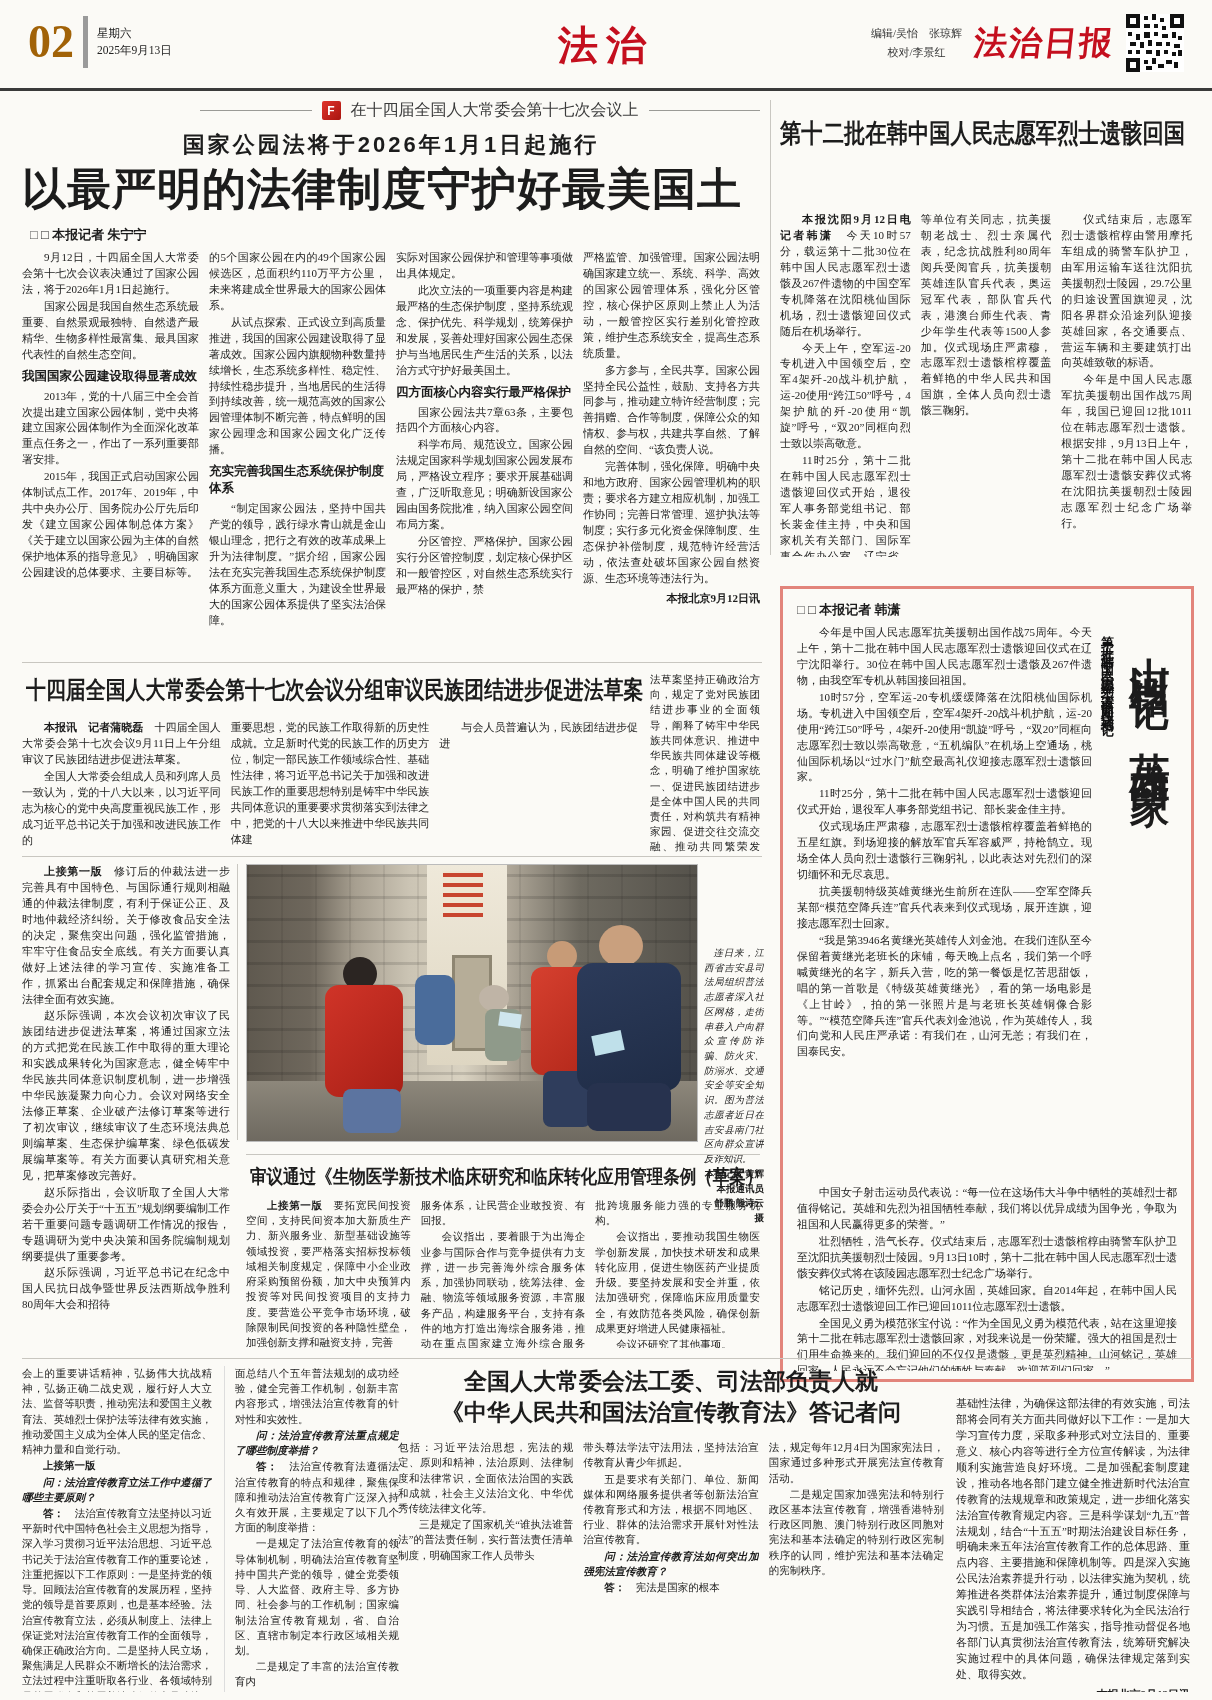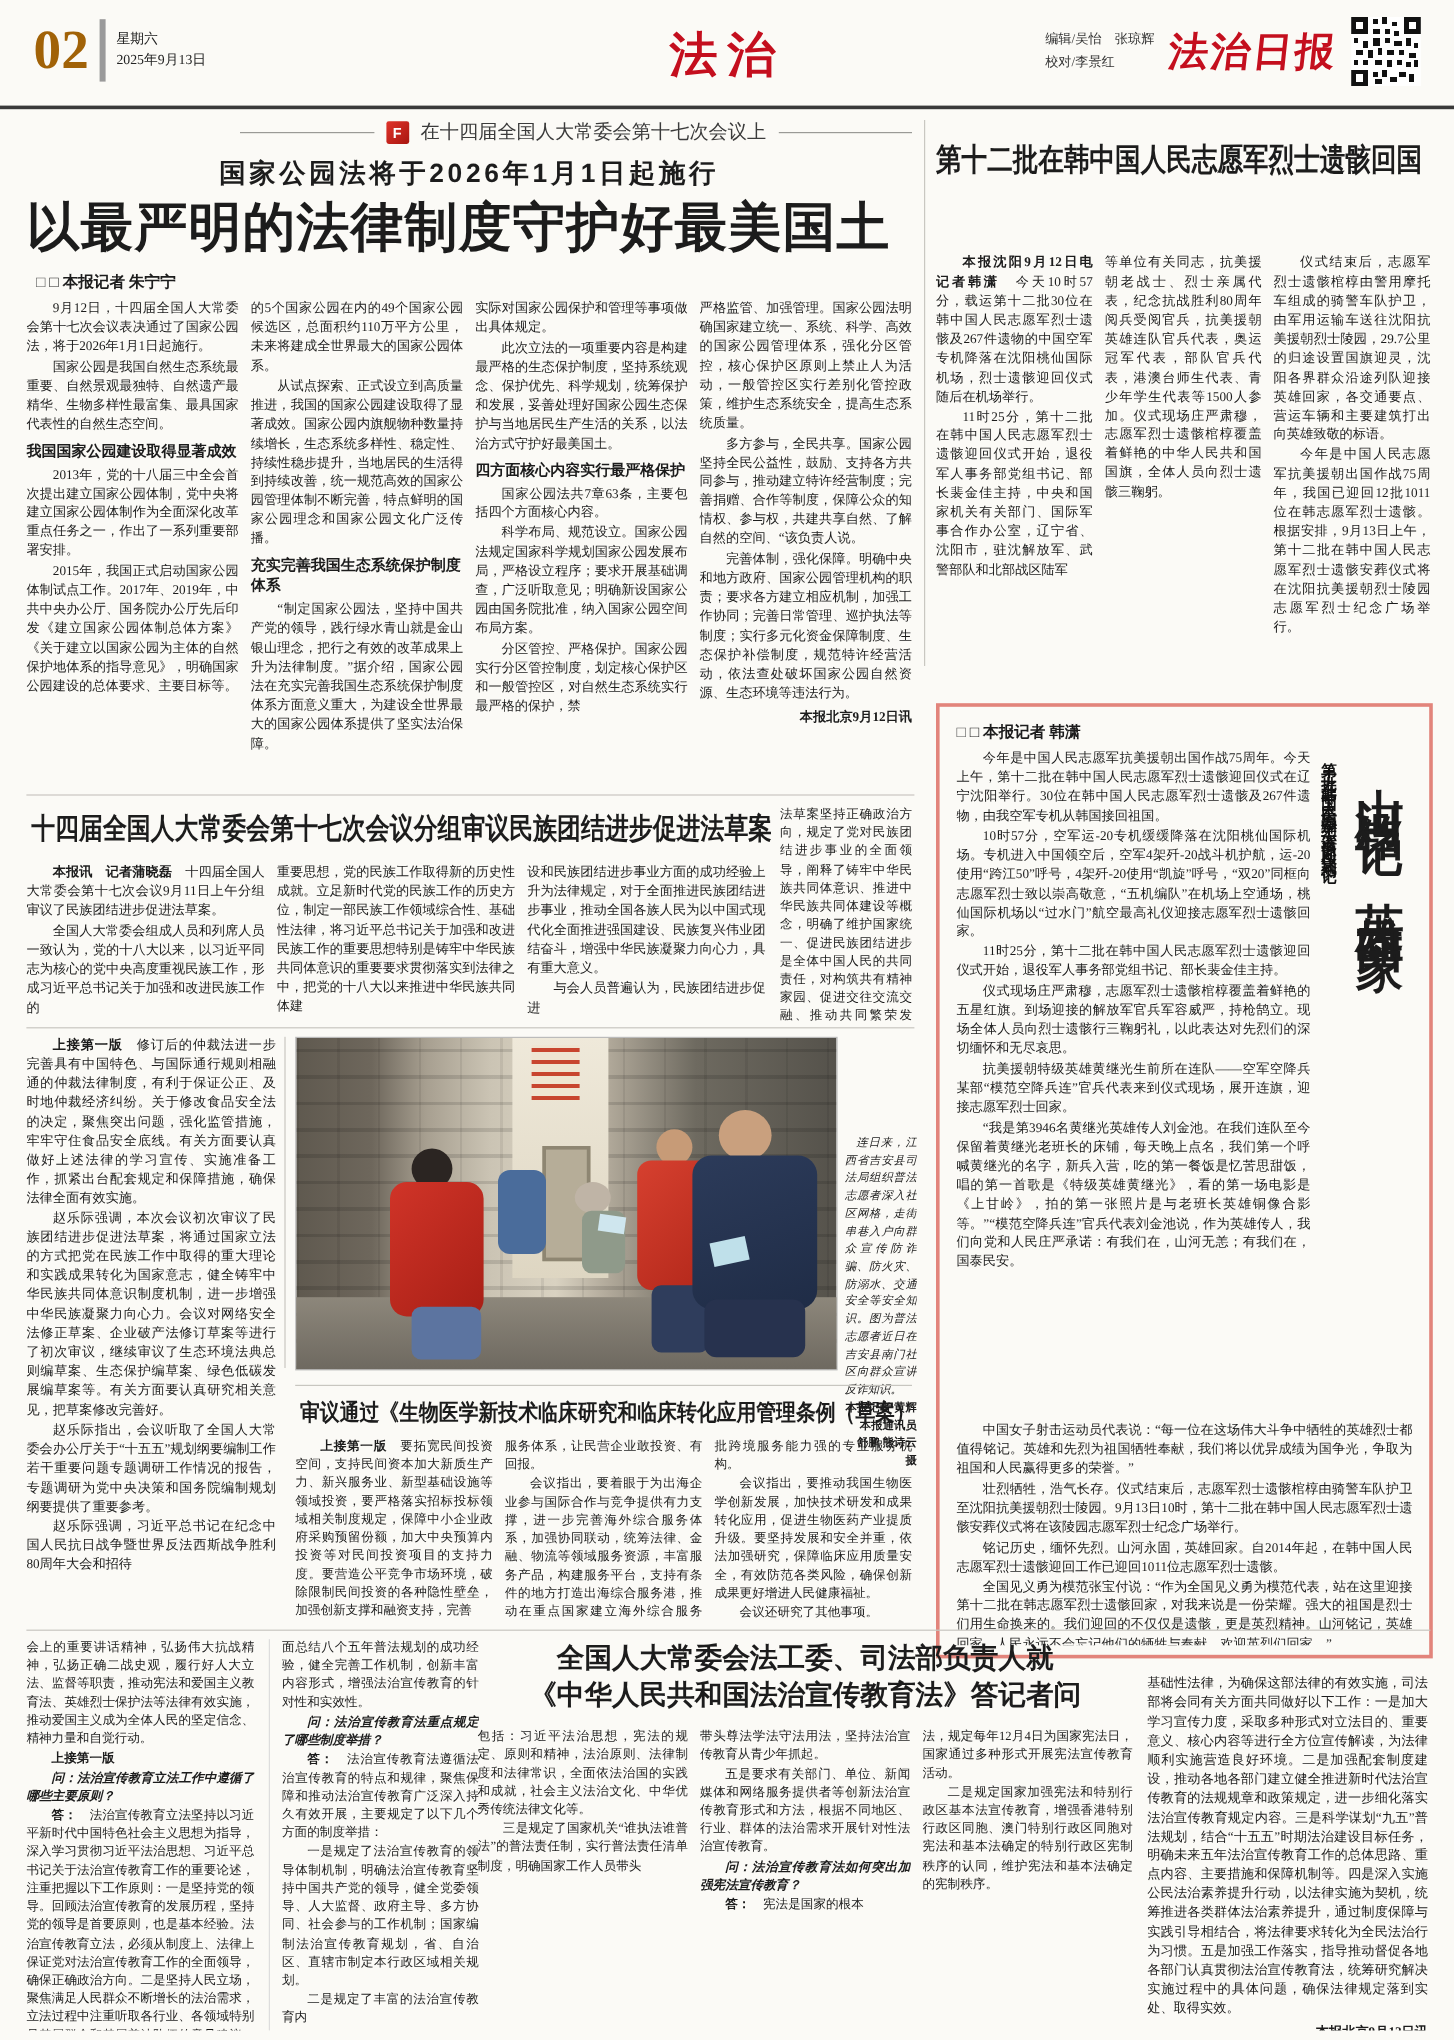--- a/index.html
+++ b/index.html
@@ -4,21 +4,21 @@
 <style>
   html,body{margin:0;padding:0;background:#d9d8d4;}
   .page{position:relative;width:1212px;height:1700px;background:#fbfaf6;margin:0 auto;
         font-family:"Liberation Serif",serif;color:#1c1c1c;overflow:hidden;}
   .abs{position:absolute;}
   
   .pageno{font-size:46px;font-weight:900;color:#a16207;font-family:"Liberation Serif",serif;line-height:1;}
   .pnbar{width:5px;height:52px;background:#9a9a9a;}
   .hdate{font-size:11.5px;color:#222;line-height:1.5;}
   .section{font-size:40px;font-weight:900;color:#c40f1e;letter-spacing:8px;}
-  .eds{font-size:11px;color:#333;text-align:left;line-height:1.7;}
+  .eds{font-size:11px;color:#333;text-align:center;line-height:1.7;}
   .mast{font-size:33px;font-weight:900;color:#c40f1e;transform:skewX(-6deg);letter-spacing:2px;}
   .hrule{background:#3a3a3a;height:3px;}
   .hair{background:#c8c6c0;}
   
   .kick{display:flex;align-items:center;gap:10px;color:#3b3b3b;font-size:16px;}
   .kick .ln{flex:1;height:1px;background:#9a9a96;}
   .klogo{width:19px;height:19px;background:linear-gradient(135deg,#e0342b,#a8150f);color:#fff;
          font:700 12px "Liberation Sans",sans-serif;display:flex;align-items:center;justify-content:center;border-radius:2px;}
   
   .shA{font:700 22px "Liberation Sans",sans-serif;text-align:center;letter-spacing:3px;}
@@ -157,20 +157,21 @@
 
   <div class="abs hair" style="left:22px;top:662px;width:740px;height:1px;"></div>
   <div class="abs vr" style="left:770px;top:100px;height:455px;"></div>
 
   <div class="abs clip" style="left:780px;top:116px;width:412px;height:62px;">
     <span class="scale" style="font-size:26px;transform:scaleX(.82);font-family:'Liberation Serif',serif;">第十二批在韩中国人民志愿军烈士遗骸回国</span>
   </div>
   <div class="abs cols bt" style="left:780px;top:212px;width:412px;height:345px;">
     <div class="c">
         <p class="para"><b>本报沈阳9月12日电　记者韩潇　</b>今天10时57分，载运第十二批30位在韩中国人民志愿军烈士遗骸及267件遗物的中国空军专机降落在沈阳桃仙国际机场，烈士遗骸迎回仪式随后在机场举行。</p>
+        <p class="para">今天上午，空军运-20专机进入中国领空后，空军4架歼-20战斗机护航，运-20使用“跨江50”呼号，4架护航的歼-20使用“凯旋”呼号，“双20”同框向烈士致以崇高敬意。</p>
         <p class="para">11时25分，第十二批在韩中国人民志愿军烈士遗骸迎回仪式开始，退役军人事务部党组书记、部长裴金佳主持，中央和国家机关有关部门、国际军事合作办公室，辽宁省、沈阳市，驻沈解放军、武警部队和北部战区陆军</p>
       </div>
     <div class="c">
         <p class="para noind">等单位有关同志，抗美援朝老战士、烈士亲属代表，纪念抗战胜利80周年阅兵受阅官兵，抗美援朝英雄连队官兵代表，奥运冠军代表，部队官兵代表，港澳台师生代表、青少年学生代表等1500人参加。仪式现场庄严肃穆，志愿军烈士遗骸棺椁覆盖着鲜艳的中华人民共和国国旗，全体人员向烈士遗骸三鞠躬。</p>
       </div>
     <div class="c">
         <p class="para">仪式结束后，志愿军烈士遗骸棺椁由警用摩托车组成的骑警车队护卫，由军用运输车送往沈阳抗美援朝烈士陵园，29.7公里的归途设置国旗迎灵，沈阳各界群众沿途列队迎接英雄回家，各交通要点、营运车辆和主要建筑打出向英雄致敬的标语。</p>
         <p class="para">今年是中国人民志愿军抗美援朝出国作战75周年，我国已迎回12批1011位在韩志愿军烈士遗骸。根据安排，9月13日上午，第十二批在韩中国人民志愿军烈士遗骸安葬仪式将在沈阳抗美援朝烈士陵园志愿军烈士纪念广场举行。</p>
       </div>
   </div>
@@ -205,21 +206,20 @@
     </div>
   <div class="abs cols bt" style="left:22px;top:720px;width:616px;height:132px;">
     <div class="c">
         <p class="para"><b>本报讯　记者蒲晓磊　</b>十四届全国人大常委会第十七次会议9月11日上午分组审议了民族团结进步促进法草案。</p>
         <p class="para">全国人大常委会组成人员和列席人员一致认为，党的十八大以来，以习近平同志为核心的党中央高度重视民族工作，形成习近平总书记关于加强和改进民族工作的</p>
       </div>
     <div class="c">
         <p class="para noind">重要思想，党的民族工作取得新的历史性成就。立足新时代党的民族工作的历史方位，制定一部民族工作领域综合性、基础性法律，将习近平总书记关于加强和改进民族工作的重要思想特别是铸牢中华民族共同体意识的重要要求贯彻落实到法律之中，把党的十八大以来推进中华民族共同体建</p>
       </div>
     <div class="c">
-        <p class="para noind">设和民族团结进步事业方面的成功经验上升为法律规定，对于全面推进民族团结进步事业，推动全国各族人民为以中国式现代化全面推进强国建设、民族复兴伟业团结奋斗，增强中华民族凝聚力向心力，具有重大意义。</p>
         <p class="para">与会人员普遍认为，民族团结进步促进</p>
       </div>
   </div>
 
   <div class="abs hair" style="left:22px;top:856px;width:740px;height:1px;"></div>
 
   <div class="abs bt clip" style="left:22px;top:864px;width:208px;height:488px;">
       <p class="para"><b>上接第一版　</b>修订后的仲裁法进一步完善具有中国特色、与国际通行规则相融通的仲裁法律制度，有利于保证公正、及时地仲裁经济纠纷。关于修改食品安全法的决定，聚焦突出问题，强化监管措施，牢牢守住食品安全底线。有关方面要认真做好上述法律的学习宣传、实施准备工作，抓紧出台配套规定和保障措施，确保法律全面有效实施。</p>
       <p class="para">赵乐际强调，本次会议初次审议了民族团结进步促进法草案，将通过国家立法的方式把党在民族工作中取得的重大理论和实践成果转化为国家意志，健全铸牢中华民族共同体意识制度机制，进一步增强中华民族凝聚力向心力。会议对网络安全法修正草案、企业破产法修订草案等进行了初次审议，继续审议了生态环境法典总则编草案、生态保护编草案、绿色低碳发展编草案等。有关方面要认真研究相关意见，把草案修改完善好。</p>
       <p class="para">赵乐际指出，会议听取了全国人大常委会办公厅关于“十五五”规划纲要编制工作若干重要问题专题调研工作情况的报告，专题调研为党中央决策和国务院编制规划纲要提供了重要参考。</p>

